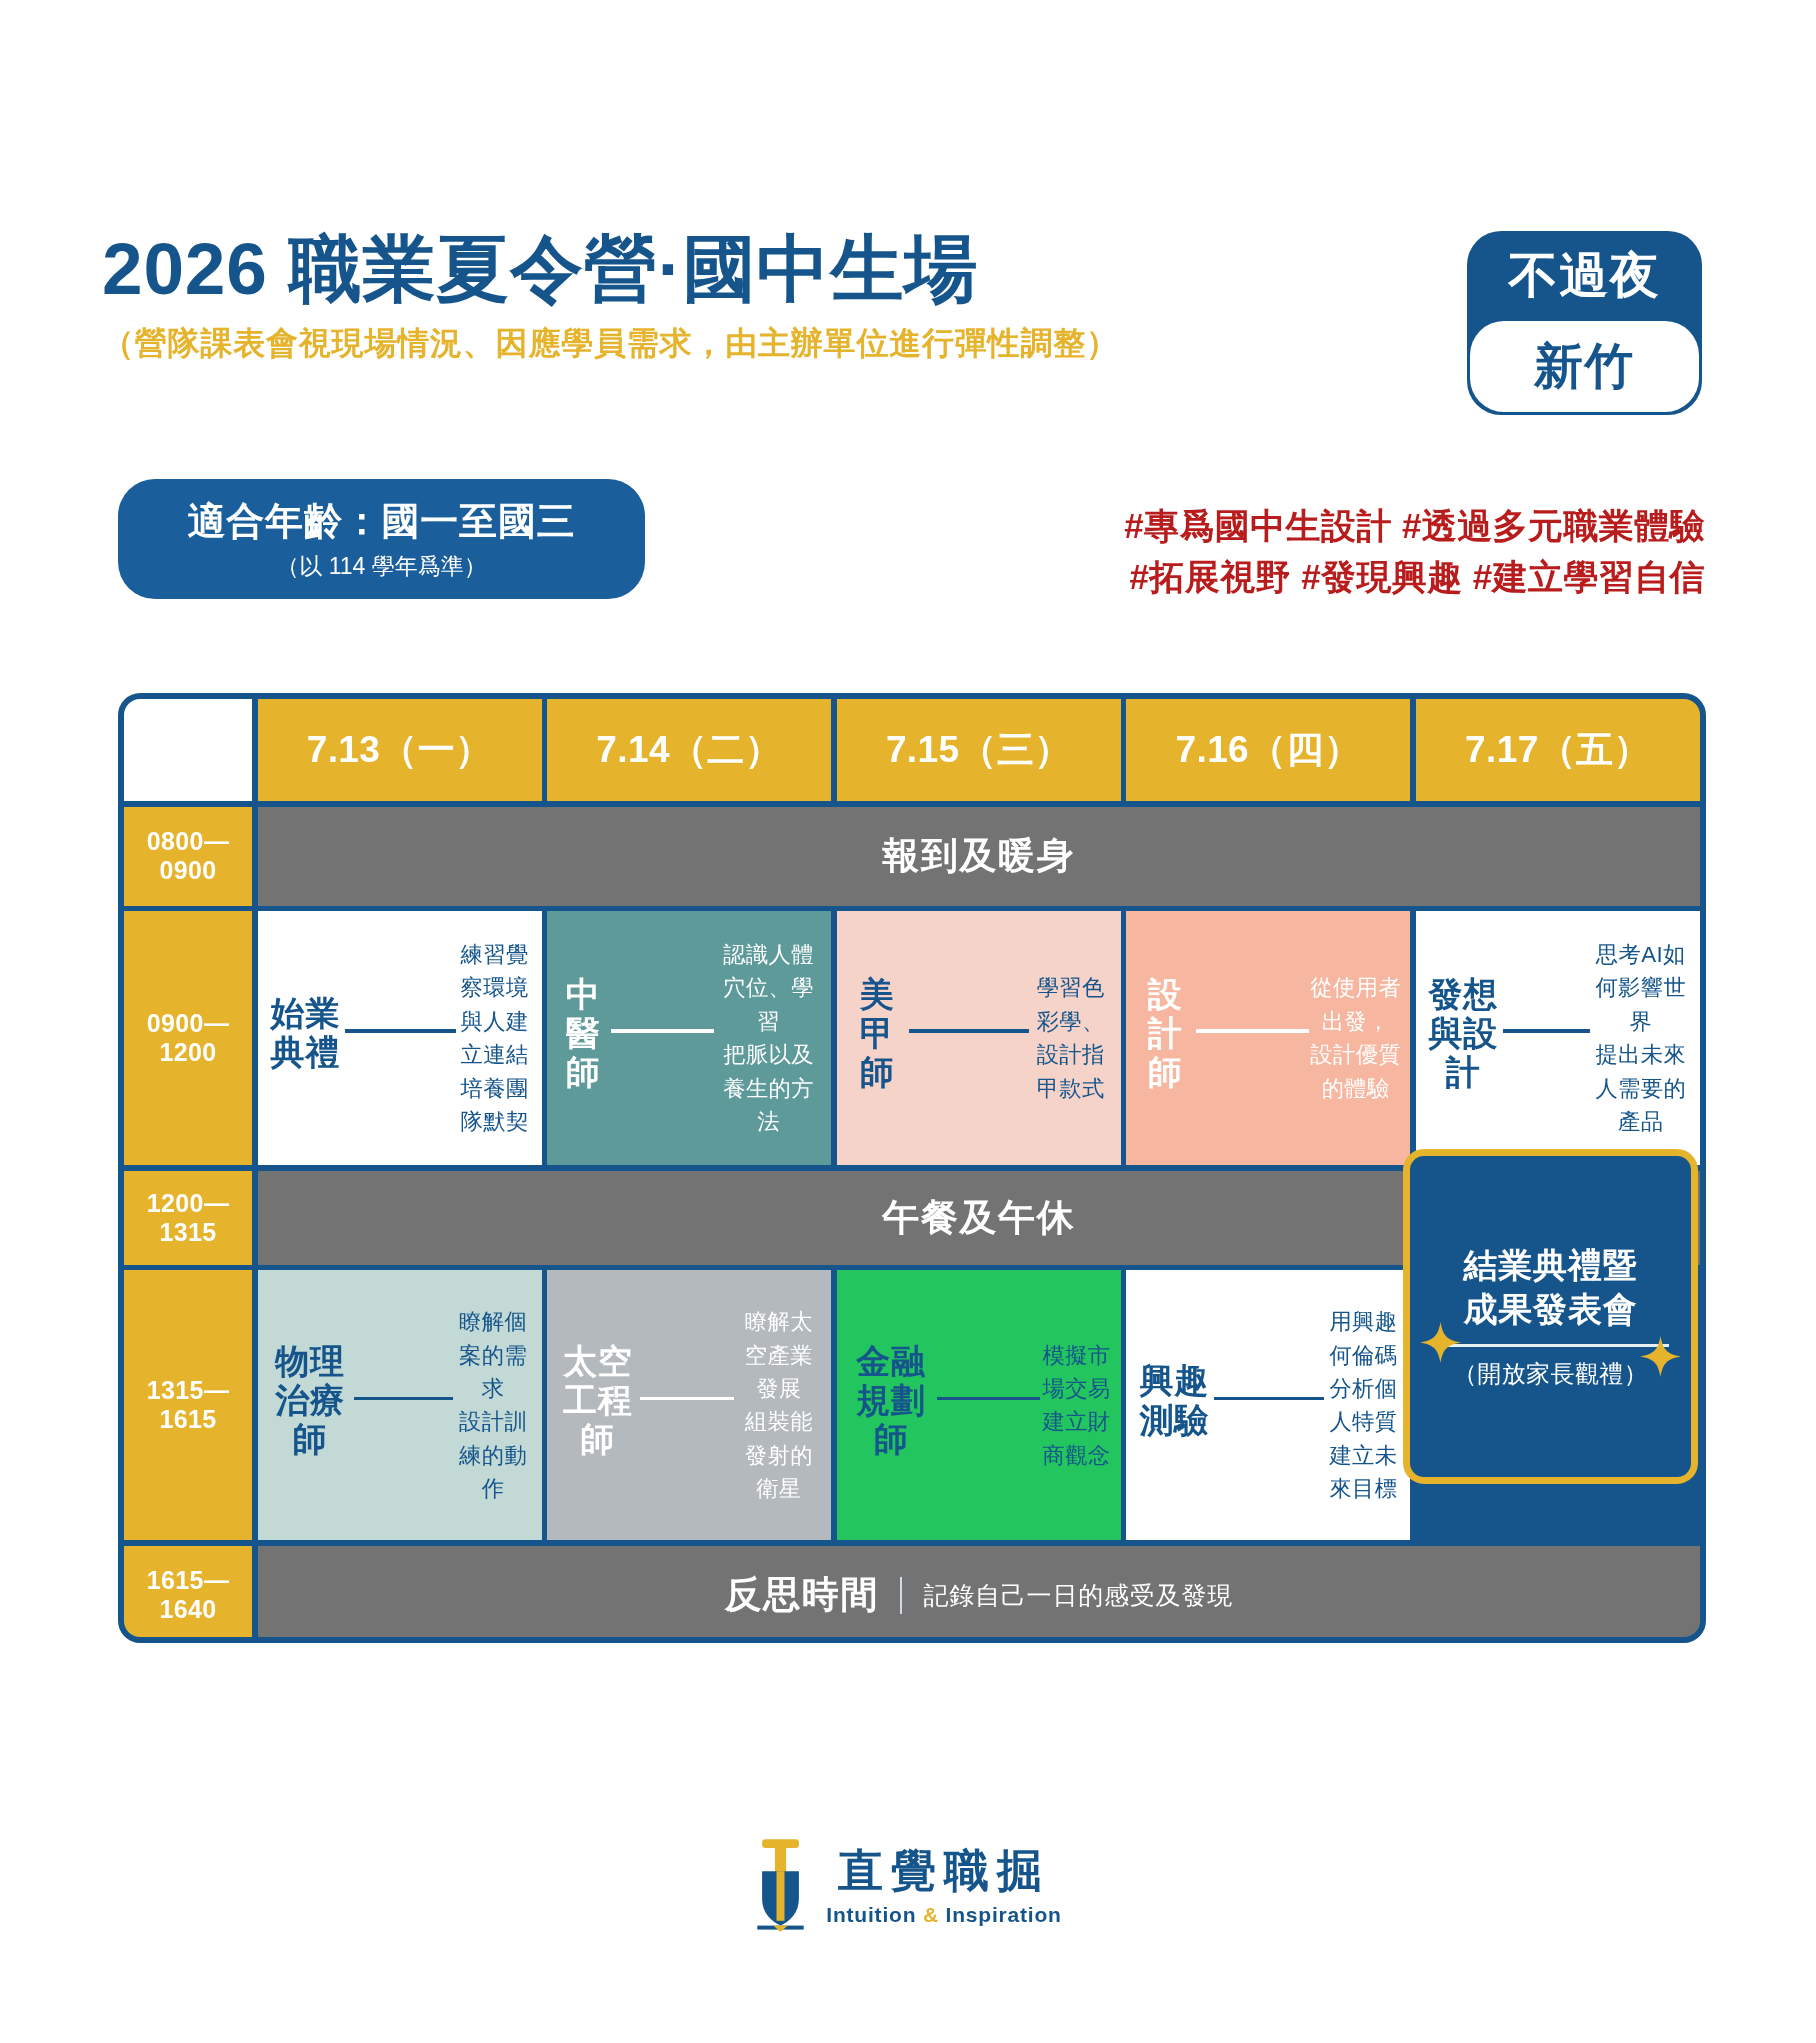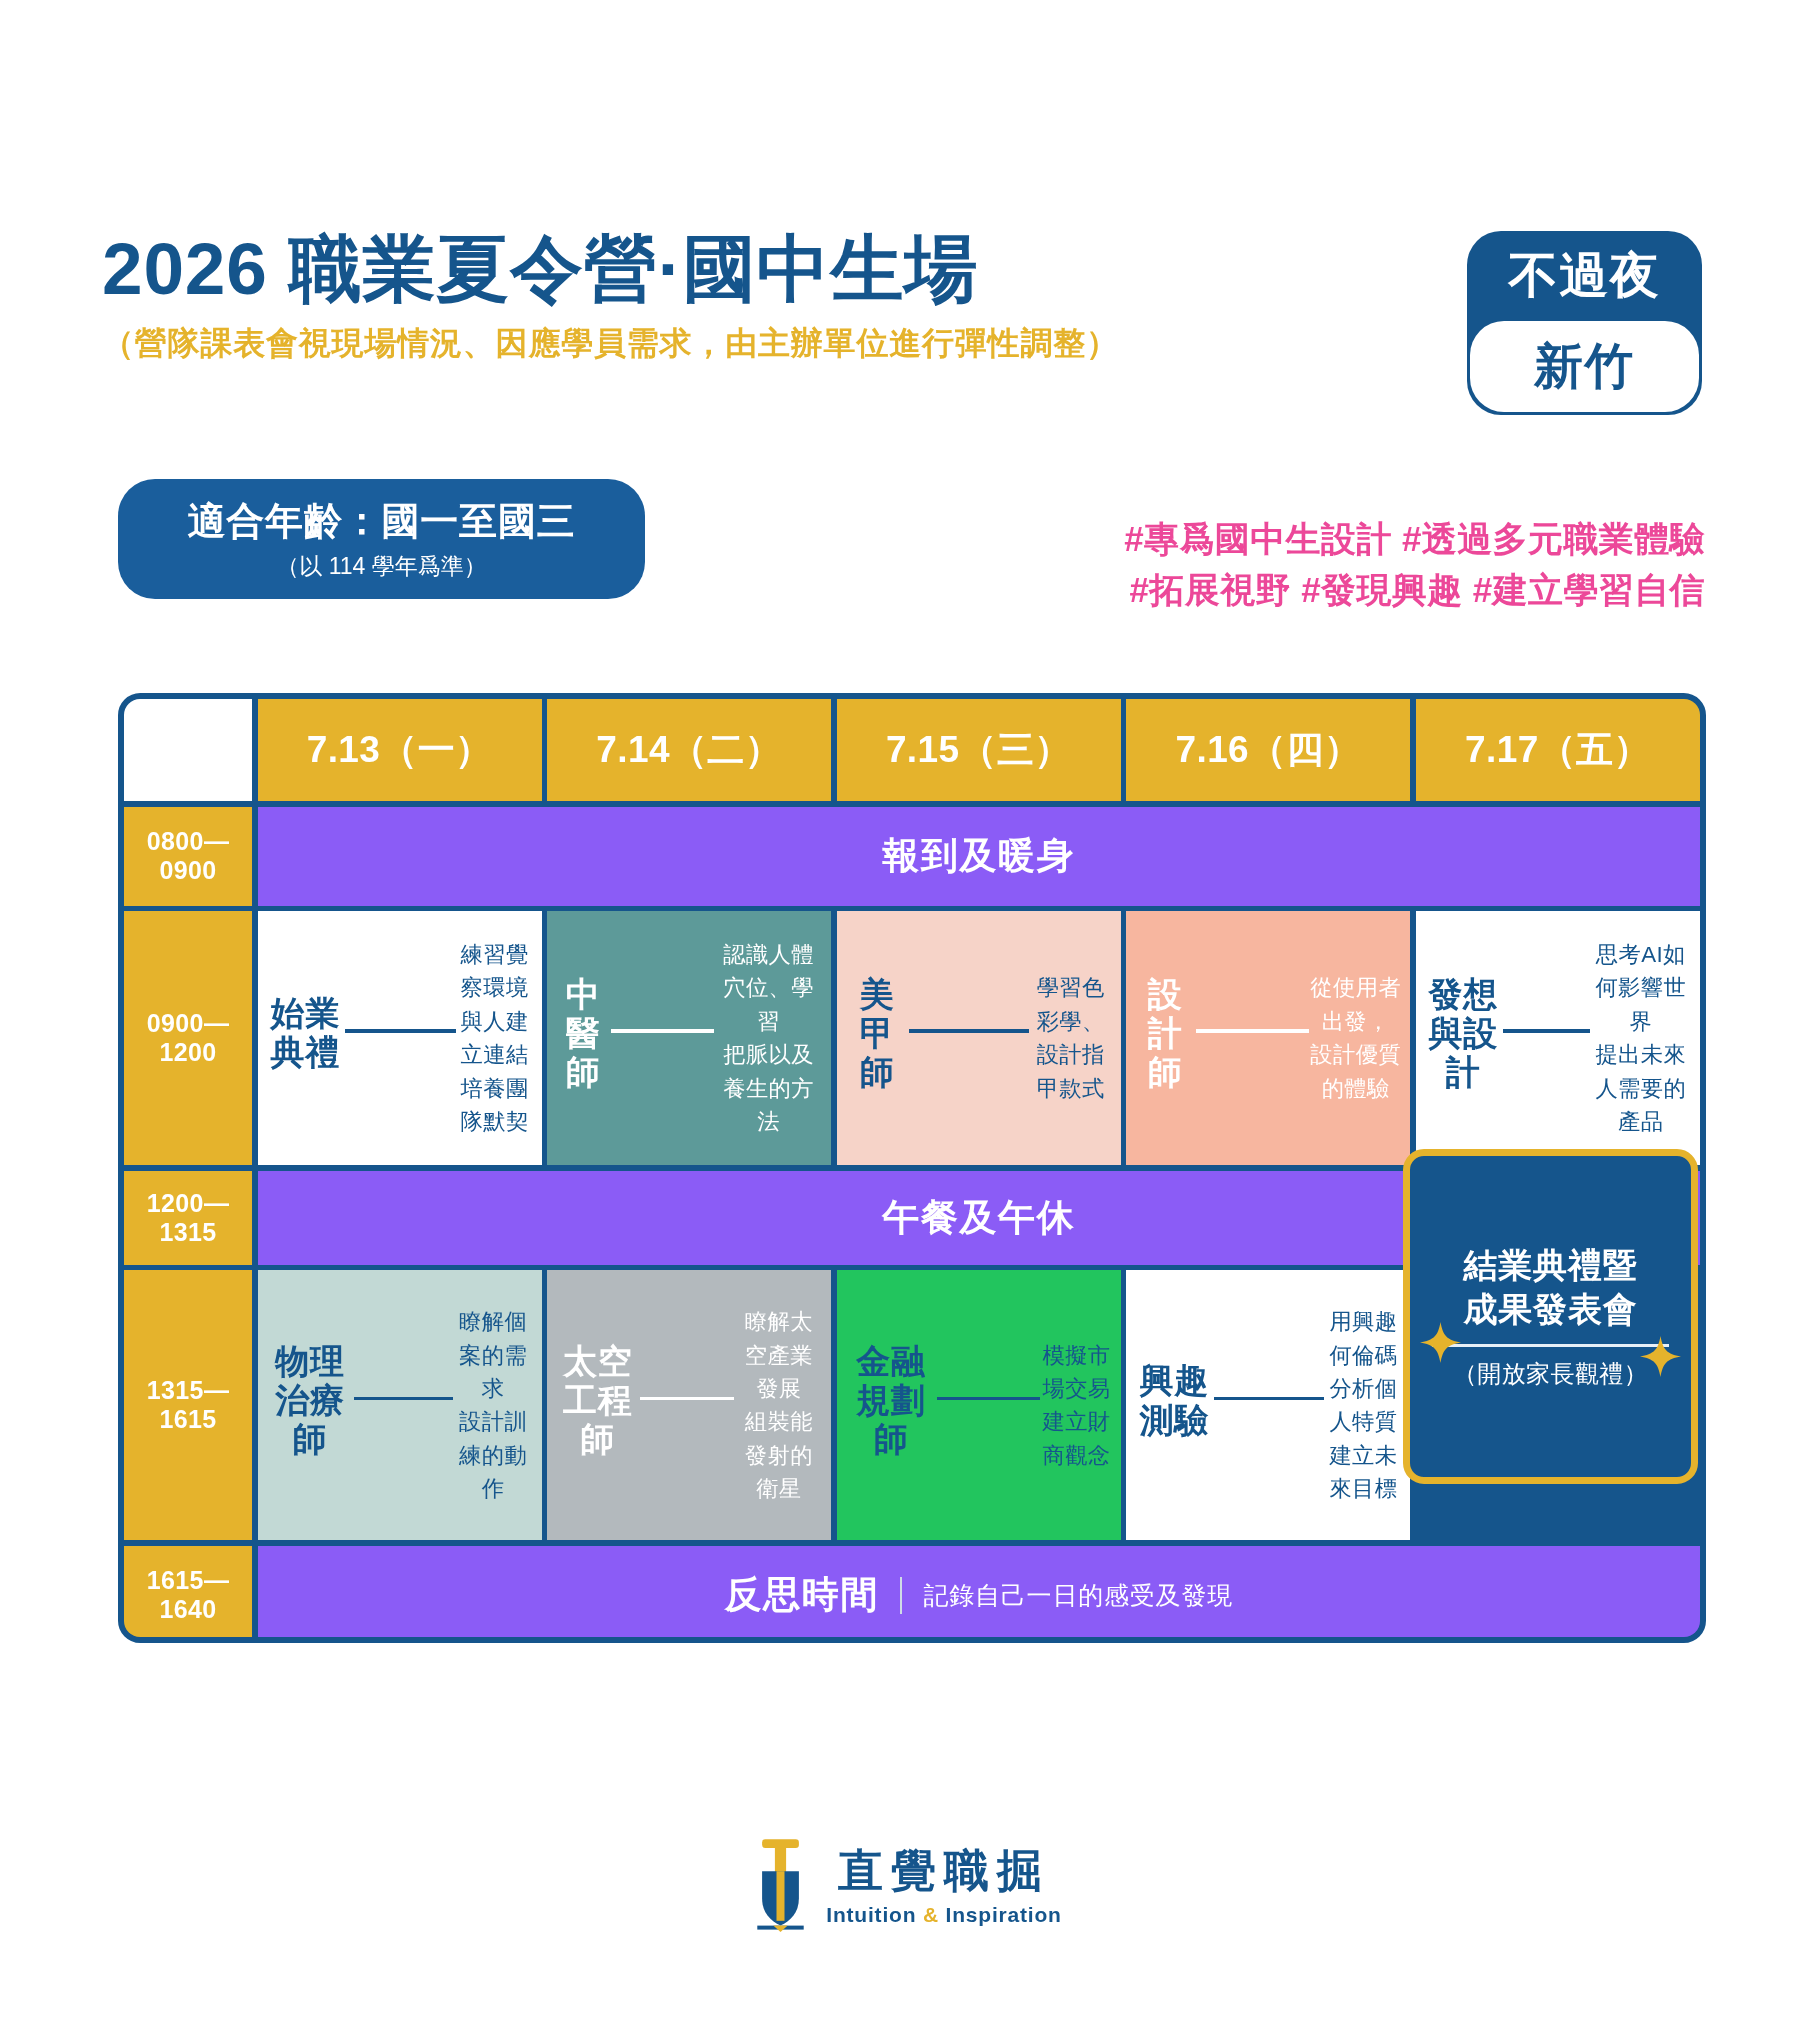--- a/index.html
+++ b/index.html
@@ -54,22 +54,22 @@
     border-radius:37px; background:#1a5e9c;
     display:flex; flex-direction:column;
     align-items:center; justify-content:center;
     color:#ffffff;
   }
   .age-pill .line1 { font-size:38px; font-weight:700; letter-spacing:0.8px; }
   .age-pill .line2 { font-size:23px; font-weight:400; margin-top:4.8px; }
 
   
   .hashtags {
-    position:absolute; left:915px; top:514px; width:790px;
-    text-align:right; color:#ec4899;
+    position:absolute; left:915px; top:501px; width:790px;
+    text-align:right; color:#b91c1c;
     font-size:35px; font-weight:700; line-height:1.45; letter-spacing:0.4px;
   }
 
   
   .table-wrap {
     position:absolute; left:118px; top:693px;
     width:1588px; height:950px;
     border:6.4px solid #15558c;
     border-radius:22.3px;
     background:#15558c;
@@ -91,21 +91,21 @@
   .hdr-blank { background:#ffffff; }
   .hdr-date {
     background:#e5b32c; color:#ffffff;
     font-size:37px; font-weight:700; letter-spacing:0.4px;
   }
   .time-cell {
     background:#e5b32c; color:#ffffff;
     font-size:25px; font-weight:700; letter-spacing:0.4px;
   }
   .band {
-    background:#8b5cf6; color:#ffffff;
+    background:#737373; color:#ffffff;
     font-size:37px; font-weight:700; letter-spacing:1.6px;
   }
   .band-split { display:flex; align-items:center; justify-content:center; gap:21px; }
   .band-split .bar { width:2.4px; height:37px; background:#cfdbe6; }
   .band-split .sml { font-size:25px; font-weight:400; letter-spacing:0.8px; }
 
   .course { flex-direction:row; padding:14.4px 8px; justify-content:center; }
   .course .c-title {
     font-size:34px; font-weight:700; letter-spacing:0.8px; line-height:1.15;
     padding-bottom:9.6px;

